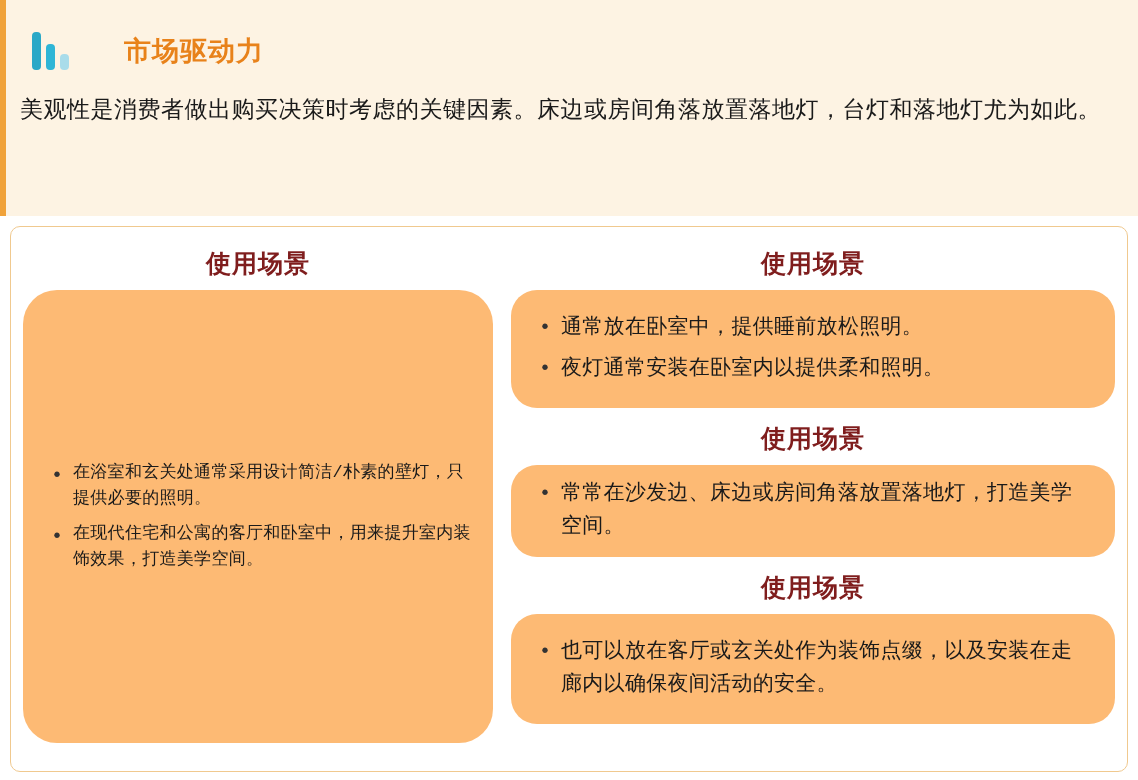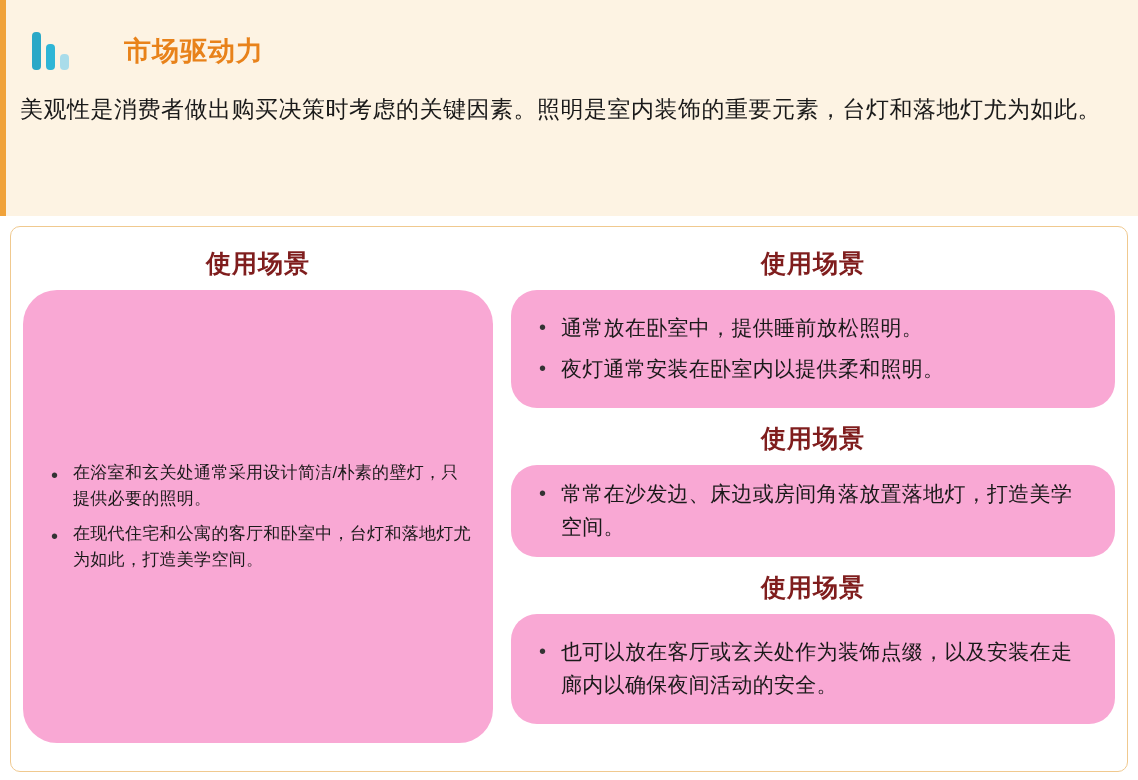--- a/index.html
+++ b/index.html
@@ -107,27 +107,28 @@
   .sec-title {
     color: #7f1d1d;
     font-size: 25px;
     font-weight: bold;
     text-align: center;
     padding: 12px 0 10px 0;
     letter-spacing: 1px;
   }
 
   .panel {
-    background: #f9a8d4;
+    background: #fdba74;
     border-radius: 26px;
     box-sizing: border-box;
     padding: 14px 22px;
     display: flex;
     flex-direction: column;
     justify-content: center;
+    font-family: Liberation Mono, monospace;
   }
   .panel.tall {
     flex: 1;
     border-radius: 34px;
     margin-bottom: 18px;
   }
   .panel.r1 { height: 118px; margin-bottom: 2px; }
   .panel.r2 { height: 92px; margin-bottom: 2px; }
   .panel.r3 { height: 110px; margin-bottom: 4px; }
 
@@ -164,32 +165,32 @@
   <div class="banner">
     <div class="banner-accent"></div>
     <div class="banner-head">
       <span class="bars-icon">
         <i class="b1"></i>
           <i class="b2"></i>
           <i class="b3"></i>
       </span>
       <span class="banner-title">市场驱动力</span>
     </div>
-    <div class="banner-text">美观性是消费者做出购买决策时考虑的关键因素。照明是室内装饰的重要元素，台灯和落地灯尤为如此。</div>
+    <div class="banner-text">美观性是消费者做出购买决策时考虑的关键因素。床边或房间角落放置落地灯，台灯和落地灯尤为如此。</div>
   </div>
 
   <div class="lower-card">
     <div class="columns">
 
       <div class="col-left">
         <div class="sec-title">使用场景</div>
         <div class="panel tall">
           <ul class="bullets">
             <li>在浴室和玄关处通常采用设计简洁/朴素的壁灯，只提供必要的照明。</li>
-            <li>在现代住宅和公寓的客厅和卧室中，台灯和落地灯尤为如此，打造美学空间。</li>
+            <li>在现代住宅和公寓的客厅和卧室中，用来提升室内装饰效果，打造美学空间。</li>
           </ul>
         </div>
       </div>
 
       <div class="col-right">
 
         <div class="sec-title">使用场景</div>
         <div class="panel r1">
           <ul class="bullets">
             <li>通常放在卧室中，提供睡前放松照明。</li>

